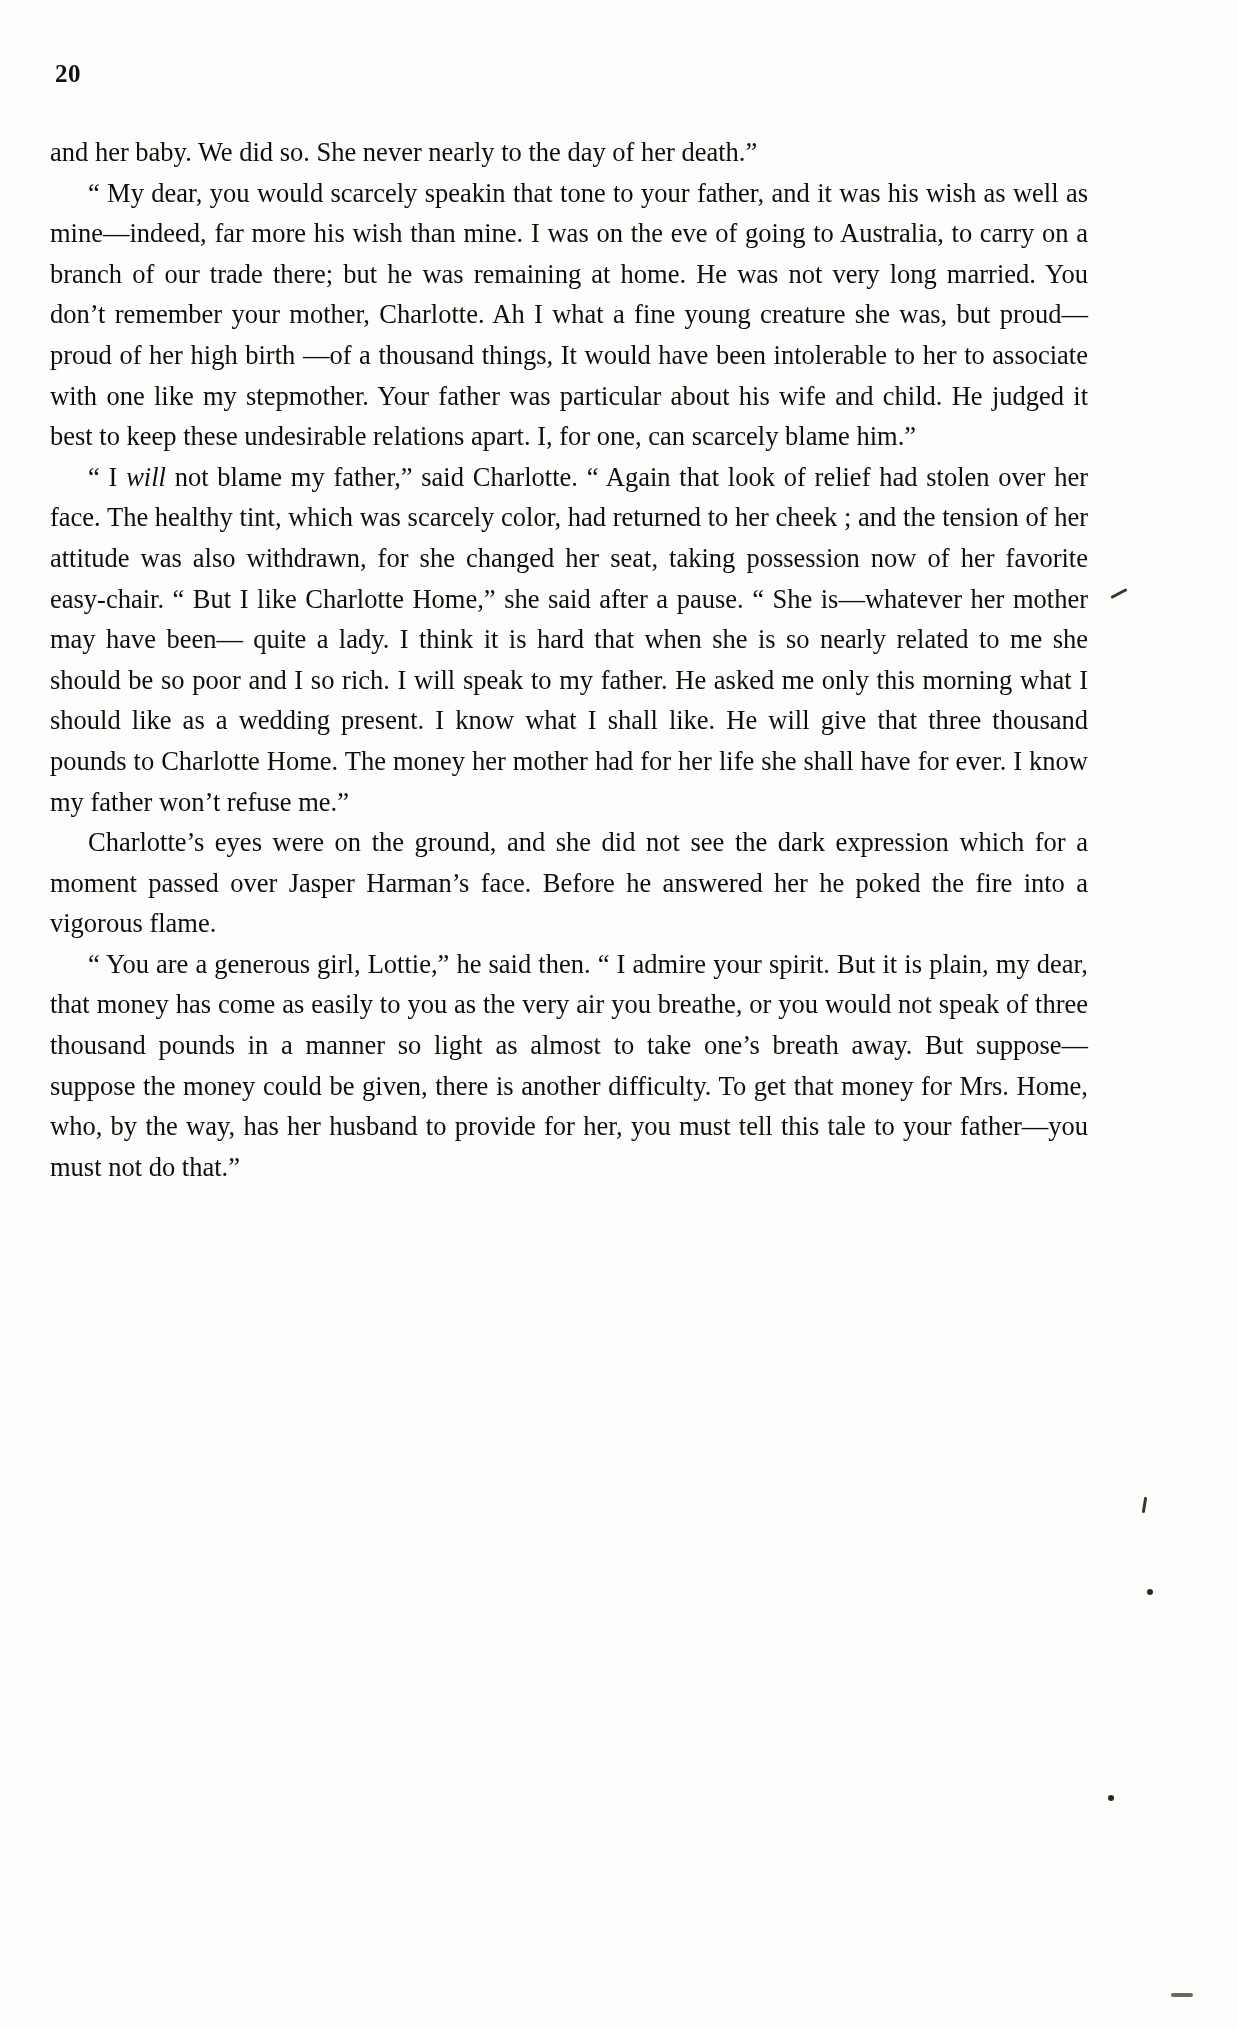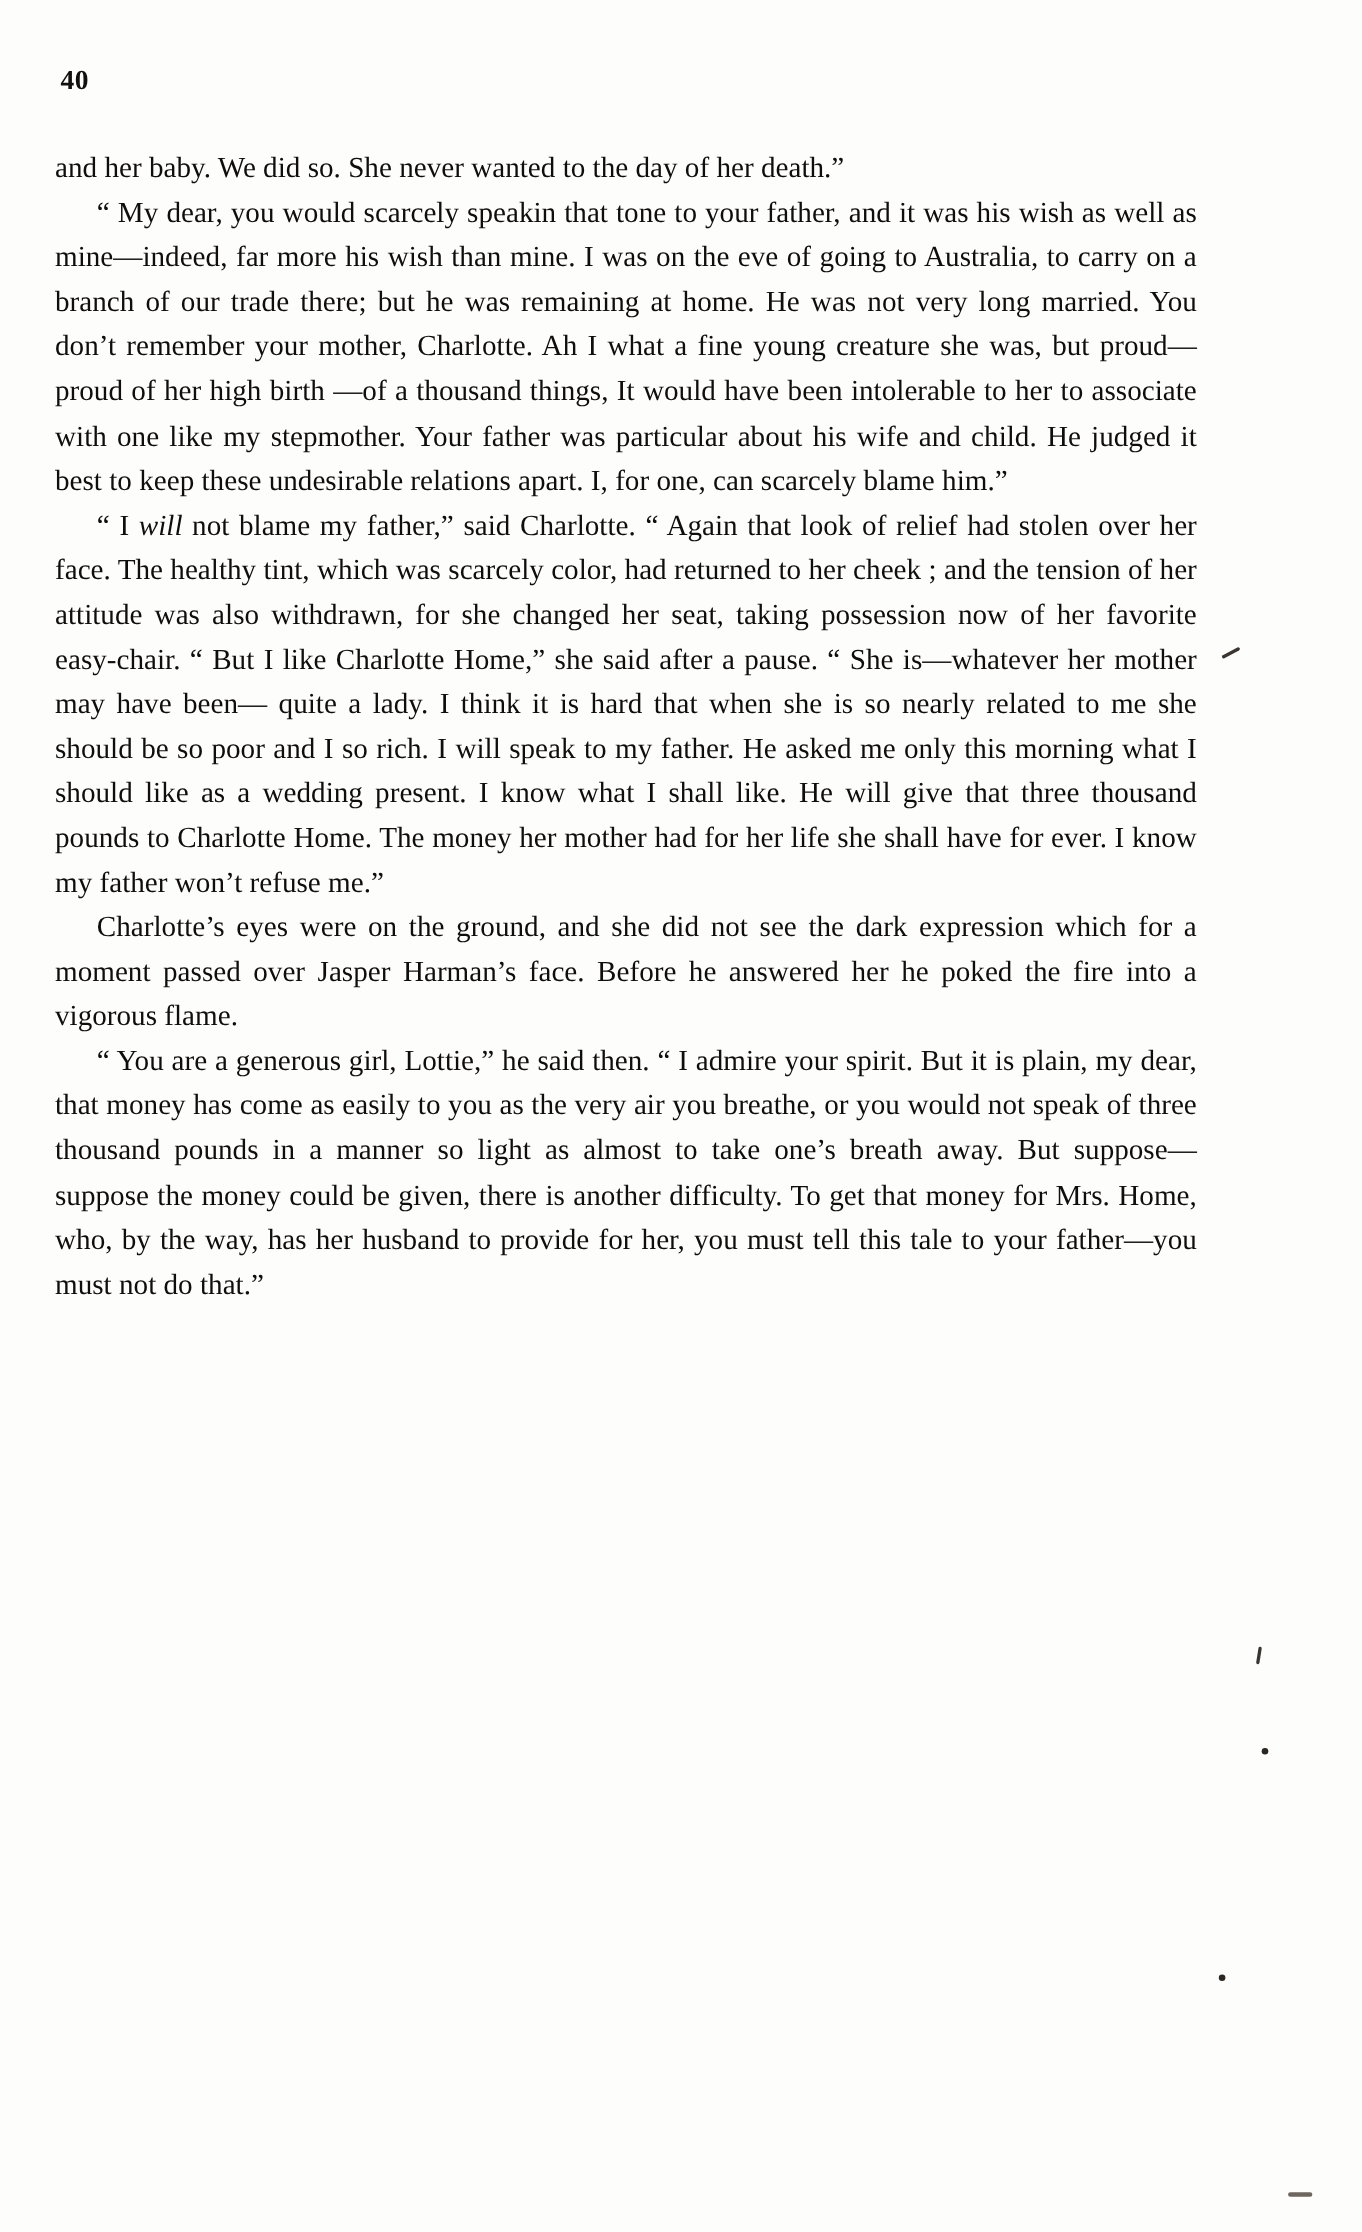--- a/index.html
+++ b/index.html
@@ -121,25 +121,25 @@
     background: #6d6660;
     border-radius: 2px;
   }
 </style>
 </head>
 <body>
 
 <div class="page">
 
   <div class="header">
-    <div class="folio">40</div>
+    <div class="folio">20</div>
   </div>
 
   <div class="body-text">
-    <p>and her baby.  We did so.  She never wanted to the day of her death.”</p>
+    <p>and her baby.  We did so.  She never nearly to the day of her death.”</p>
     <p class="indent">“ My dear, you would scarcely speakin that tone to your father, and it was his wish as well as mine—indeed, far more his wish than mine.  I was on the eve of going to Australia, to carry on a branch of our trade there; but he was remaining at home.  He was not very long married.  You don’t remember your mother, Charlotte.  Ah I what a fine young creature she was, but proud—proud of her high birth —of a thousand things,  It would have been intolerable to her to associate with one like my stepmother.  Your father was particular about his wife and child.  He judged it best to keep these undesirable relations apart.  I, for one, can scarcely blame him.”</p>
     <p class="indent"><span>“ I </span><em>will</em><span> not blame my father,” said Charlotte.  “ Again that look of relief had stolen over her face.  The healthy tint, which was scarcely color, had returned to her cheek ; and the tension of her attitude was also withdrawn, for she changed her seat, taking possession now of her favorite easy-chair.  “ But I like Charlotte Home,” she said after a pause.  “ She is—whatever her mother may have been— quite a lady.  I think it is hard that when she is so nearly related to me she should be so poor and I so rich.  I will speak to my father.  He asked me only this morning what I should like as a wedding present.  I know what I shall like. He will give that three thousand pounds to Charlotte Home. The money her mother had for her life she shall have for ever.  I know my father won’t refuse me.”</span></p>
     <p class="indent">Charlotte’s eyes were on the ground, and she did not see the dark expression which for a moment passed over Jasper Harman’s face.  Before he answered her he poked the fire into a vigorous flame.</p>
     <p class="indent">“ You are a generous girl, Lottie,” he said then.  “ I admire your spirit.  But it is plain, my dear, that money has come as easily to you as the very air you breathe, or you would not speak of three thousand pounds in a manner so light as almost to take one’s breath away.  But suppose— suppose the money could be given, there is another difficulty. To get that money for Mrs. Home, who, by the way, has her husband to provide for her, you must tell this tale to your father—you must not do that.”</p>
   </div>
 
   <div class="mark-a"></div>
   <div class="mark-b"></div>
   <div class="speck mark-c"></div>
   <div class="speck mark-d"></div>

